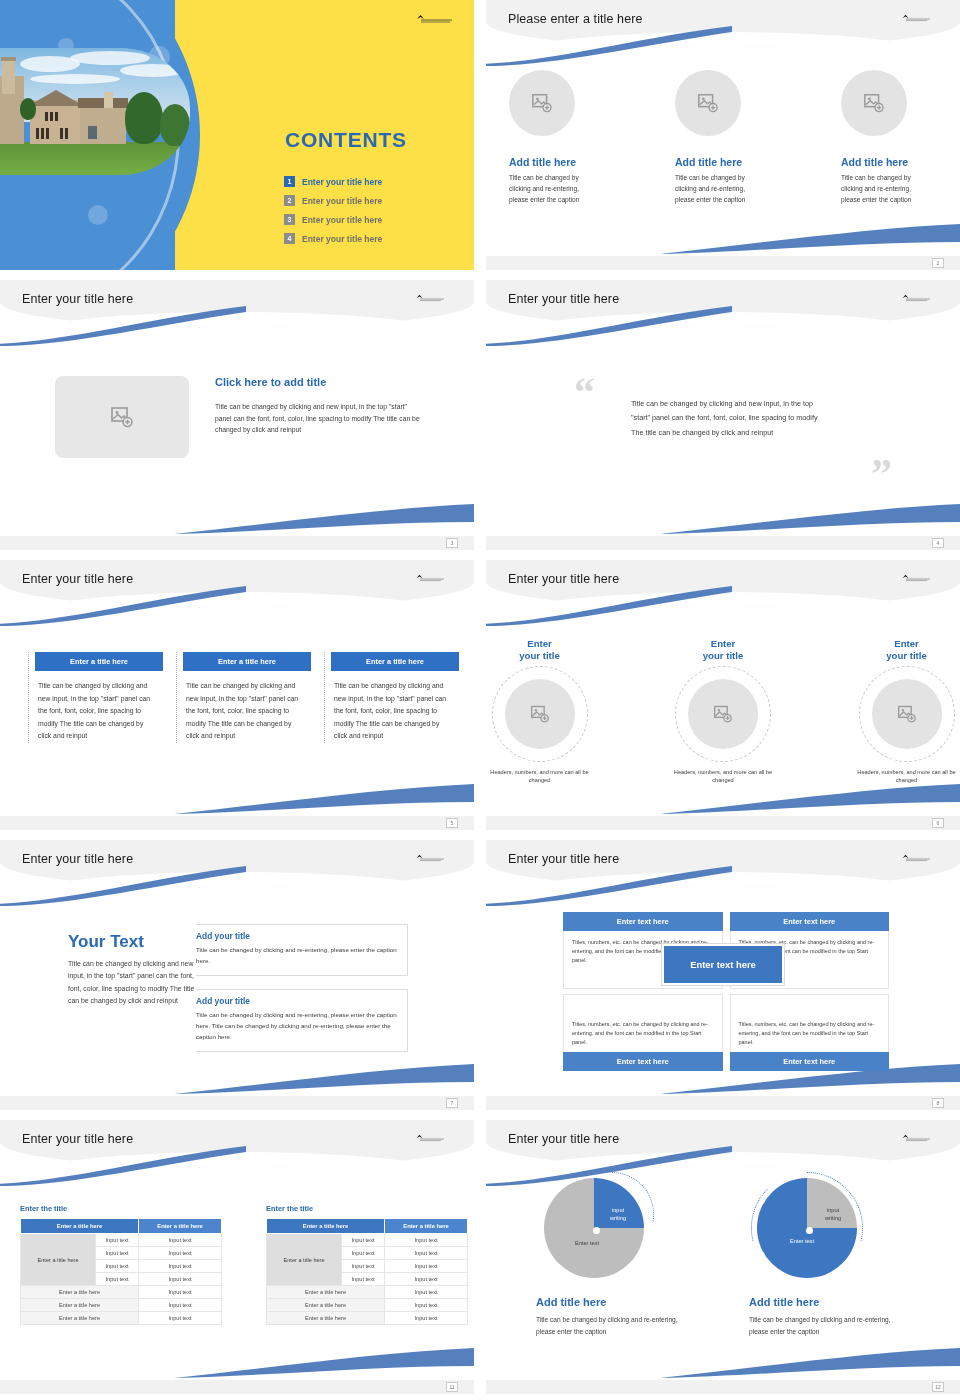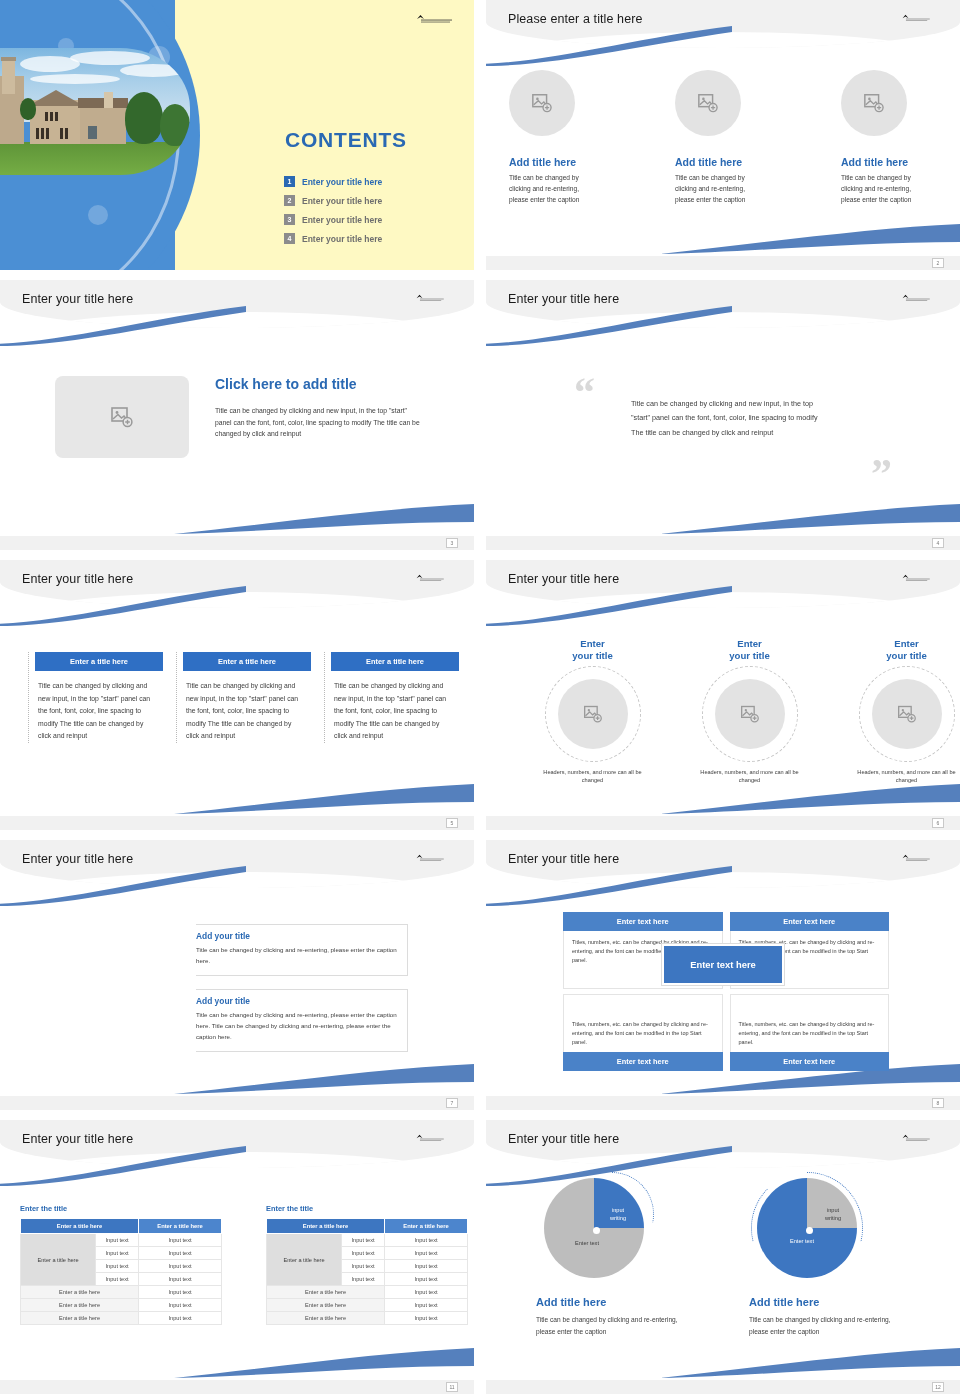--- a/index.html
+++ b/index.html
@@ -59,21 +59,21 @@
   .footline{
     position:absolute;left:0;bottom:0;width:100%;height:14px;background:#f1f1f1;z-index:2;
   }
   .pagebox{
     position:absolute; right:16px; bottom:2px; z-index:7;
     width:12px; height:10px; border:1px solid #c9c9c9; background:#fff;
     font-size:5px; color:#7a7a7a; text-align:center; line-height:9px;
   }
 
   
-  .cover{ background:#fef9c3; }
+  .cover{ background:#fde047; }
   .cover-blue{
     position:absolute; left:-180px; top:-60px; width:380px; height:390px;
     background:#4b8fd4; border-radius:50%; z-index:1;
   }
   .cover-blue2{
     position:absolute; left:0; top:0; width:175px; height:270px;
     background:#4b8fd4; z-index:1;
   }
   .cover-ring{
     position:absolute; left:-150px; top:-44px; width:330px; height:358px;
@@ -125,41 +125,41 @@
   
   .s2-wrap{position:absolute;left:0;top:70px;width:100%;z-index:5;
     display:flex;justify-content:center;gap:66px;}
   .s2-col{width:100px;}
   .s2-col .ph-circle{margin:0 auto 0 2px;}
   .s2-t{font-size:10.5px;margin:20px 0 5px 2px;}
   .s2-p{font-size:6.6px;line-height:1.65;width:82px;margin-left:2px;}
 
   
   .s3-wrap{position:absolute;left:55px;top:96px;z-index:5;display:flex;gap:26px;}
-  .s3-t{font-size:14px;margin-bottom:13px;}
+  .s3-t{font-size:11px;margin-bottom:13px;}
   .s3-p{font-size:6.8px;line-height:1.72;width:207px;}
 
   
   .s4-q1{position:absolute;left:88px;top:100px;z-index:5;font-size:42px;color:#d9d9d9;
     font-family:"Liberation Serif",serif;font-weight:bold;line-height:.6;}
   .s4-q2{position:absolute;right:68px;top:182px;z-index:5;font-size:42px;color:#d9d9d9;
     font-family:"Liberation Serif",serif;font-weight:bold;line-height:.6;}
   .s4-p{position:absolute;left:145px;top:117px;width:196px;z-index:5;
     font-size:7.2px;line-height:2.0;color:#3d3d3d;}
 
   
   .s5-wrap{position:absolute;left:28px;top:92px;z-index:5;display:flex;gap:18px;}
   .s5-col{width:130px;padding-left:9px;border-left:1px dotted #b9b9b9;}
   .s5-head{background:#2f6fc4;color:#fff;font-size:7.4px;font-weight:bold;
     text-align:center;padding:5px 0;margin:0 0 9px -3px;width:128px;}
   .s5-p{font-size:6.8px;line-height:1.85;color:#3d3d3d;}
 
   
   .s6-wrap{position:absolute;left:0;top:78px;width:100%;z-index:5;
-    display:flex;justify-content:flex-end;gap:50px;}
+    display:flex;justify-content:space-between;gap:32px;}
   .s6-col{width:107px;text-align:center;position:relative;}
   .s6-t{font-size:9.6px;line-height:1.25;margin-bottom:4px;}
   .s6-ring{width:96px;height:96px;border-radius:50%;border:1px dashed #c6c6c6;
     margin:0 auto;display:flex;align-items:center;justify-content:center;}
   .s6-ring .ph-circle{width:70px;height:70px;}
   .s6-cap{font-size:5.6px;line-height:1.5;color:#3d3d3d;margin-top:6px;}
 
   
   .s7-left{position:absolute;left:68px;top:92px;width:128px;z-index:5;}
   .s7-big{font-size:17px;font-weight:bold;color:#2a69b3;margin-bottom:6px;}
@@ -550,20 +550,24 @@
         </svg>
     </div>
     <div class="footline"></div>
     <div class="swoosh-br">
       <svg width="300" height="36" viewBox="0 0 300 36">
           <path d="M300 4 L300 22 C200 22 90 32 0 34 C110 22 210 8 300 4 Z" fill="#5580bd"></path>
         </svg>
     </div>
     <div class="pagebox">7</div>
 
+    <div class="s7-left">
+      <div class="s7-big">Your Text</div>
+      <div class="s7-p">Title can be changed by clicking and new input, in the top "start" panel can the font, font, color, line spacing to modify The title can be changed by click and reinput</div>
+    </div>
     <div class="s7-right">
       <div class="s7-card">
         <div class="s7-ct">Add your title</div>
         <div class="s7-cp">Title can be changed by clicking and re-entering, please enter the caption here.</div>
       </div>
       <div class="s7-card">
         <div class="s7-ct">Add your title</div>
         <div class="s7-cp">Title can be changed by clicking and re-entering, please enter the caption here. Title can be changed by clicking and re-entering, please enter the caption here.</div>
       </div>
     </div>

